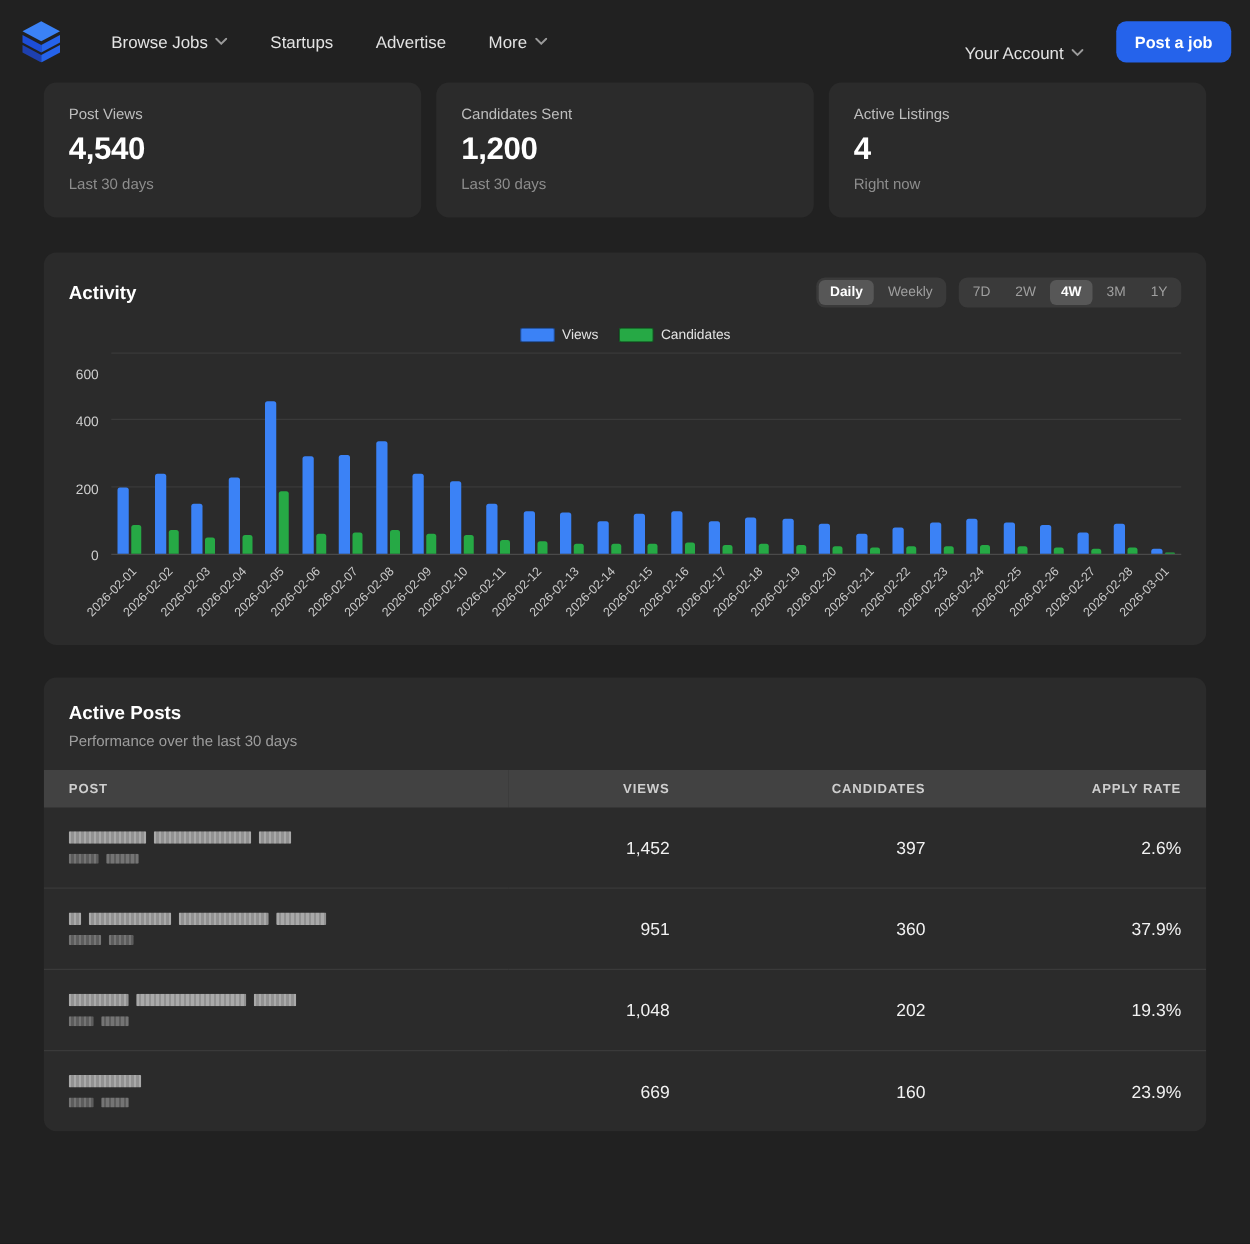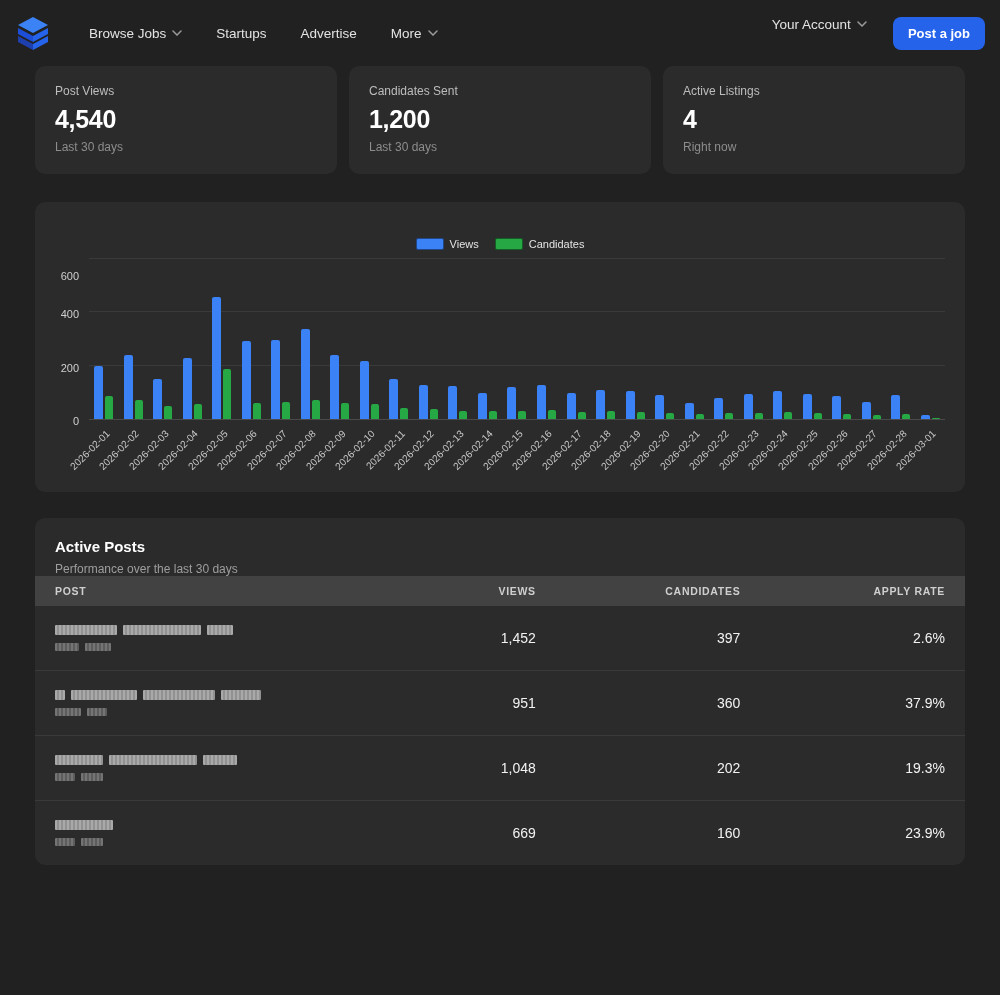--- a/index.html
+++ b/index.html
@@ -5,21 +5,21 @@
   * { box-sizing: border-box; margin: 0; padding: 0; }
   html, body { background: #1b1b1b; }
   body { font-family: "Liberation Sans", sans-serif; color: #ffffff; }
   .page { width: 1000px; min-height: 995px; margin: 0 auto; background: #212121; position: relative; }
 
   
   .topnav { display: flex; align-items: center; height: 66px; padding: 0 15px; }
   .logo { display: flex; align-items: center; margin-right: 38px; cursor: pointer; }
   .nav-links { display: flex; align-items: center; gap: 34px; }
   .nav-link { display: inline-flex; align-items: center; gap: 6px; font-size: 13.5px; color: #e3e3e3; cursor: pointer; text-decoration: none; }
-  .nav-right { margin-left: auto; display: flex; align-items: flex-start; gap: 26px; }
+  .nav-right { margin-left: auto; display: flex; align-items: flex-end; gap: 26px; }
   .post-job-btn { background: #2563eb; border: none; color: #fff; font-family: Liberation Sans, sans-serif; font-size: 13px; font-weight: bold; padding: 9px 15px; border-radius: 8px; cursor: pointer; }
 
   
   .page-title { font-size: 30px; font-weight: 800; letter-spacing: -0.5px; padding: 24px 35px 26px; }
 
   
   .stats-row { display: flex; gap: 12px; padding: 0 35px; margin-bottom: 28px; }
   .stat-card { flex: 1; background: #2b2b2b; border-radius: 10px; padding: 18px 20px 20px; }
   .stat-label { font-size: 12px; color: #bdbdbd; }
   .stat-value { font-size: 25px; font-weight: 800; margin: 7px 0 6px; letter-spacing: -0.3px; }
@@ -47,21 +47,21 @@
   .bar-group { flex: 1; height: 100%; display: flex; align-items: flex-end; justify-content: center; gap: 2px; }
   .bar { width: 9px; border-radius: 2px 2px 0 0; }
   .bar.thin { width: 8px; }
 
   .x-labels { display: flex; margin-left: 34px; height: 60px; }
   .x-cell { flex: 1; position: relative; }
   .x-cell span { position: absolute; top: 8px; right: 50%; transform: rotate(-45deg); transform-origin: 100% 0%; font-size: 10px; color: #c9c9c9; white-space: nowrap; }
 
   
   .posts-card { margin: 0 35px 30px; background: #2b2b2b; border-radius: 10px; overflow: hidden; padding-top: 20px; }
-  .posts-header { padding: 0 20px 0; }
+  .posts-header { padding: 0 20px 16px; }
   .posts-title { font-size: 15px; font-weight: bold; }
   .posts-subtitle { font-size: 12px; color: #9e9e9e; margin-top: 7px; }
   table.posts-table { width: 100%; border-collapse: collapse; }
   .posts-table thead th { background: #424242; color: #cfcfcf; font-size: 10.5px; font-weight: bold; letter-spacing: 0.7px; text-transform: uppercase; padding: 9px 20px; }
   .posts-table th.col-post { text-align: left; width: 40%; }
   .posts-table th.col-views { text-align: right; width: 16%; }
   .posts-table th.col-candidates { text-align: right; width: 22%; }
   .posts-table th.col-apply { text-align: right; width: 22%; }
   .posts-table tbody td { padding: 19px 20px; border-top: 1px solid #3a3a3a; font-size: 14px; }
   .posts-table tbody tr:first-child td { border-top: none; }
@@ -130,20 +130,36 @@
       <div class="stat-caption">Last 30 days</div>
     </div>
     <div class="stat-card">
       <div class="stat-label">Active Listings</div>
       <div class="stat-value">4</div>
       <div class="stat-caption">Right now</div>
     </div>
   </div>
 
   <section class="activity-card">
+    <div class="activity-header">
+      <div class="activity-title">Activity</div>
+      <div class="activity-controls">
+        <div class="seg">
+          <button class="seg-btn active">Daily</button>
+          <button class="seg-btn">Weekly</button>
+        </div>
+        <div class="seg">
+          <button class="seg-btn">7D</button>
+          <button class="seg-btn">2W</button>
+          <button class="seg-btn active">4W</button>
+          <button class="seg-btn">3M</button>
+          <button class="seg-btn">1Y</button>
+        </div>
+      </div>
+    </div>
 
     <div class="legend">
       <span class="legend-item">
         <span class="swatch" style="background: rgb(59, 130, 246);"></span>
         <span>Views</span>
       </span>
       <span class="legend-item">
         <span class="swatch" style="background: rgb(38, 169, 69);"></span>
         <span>Candidates</span>
       </span>

